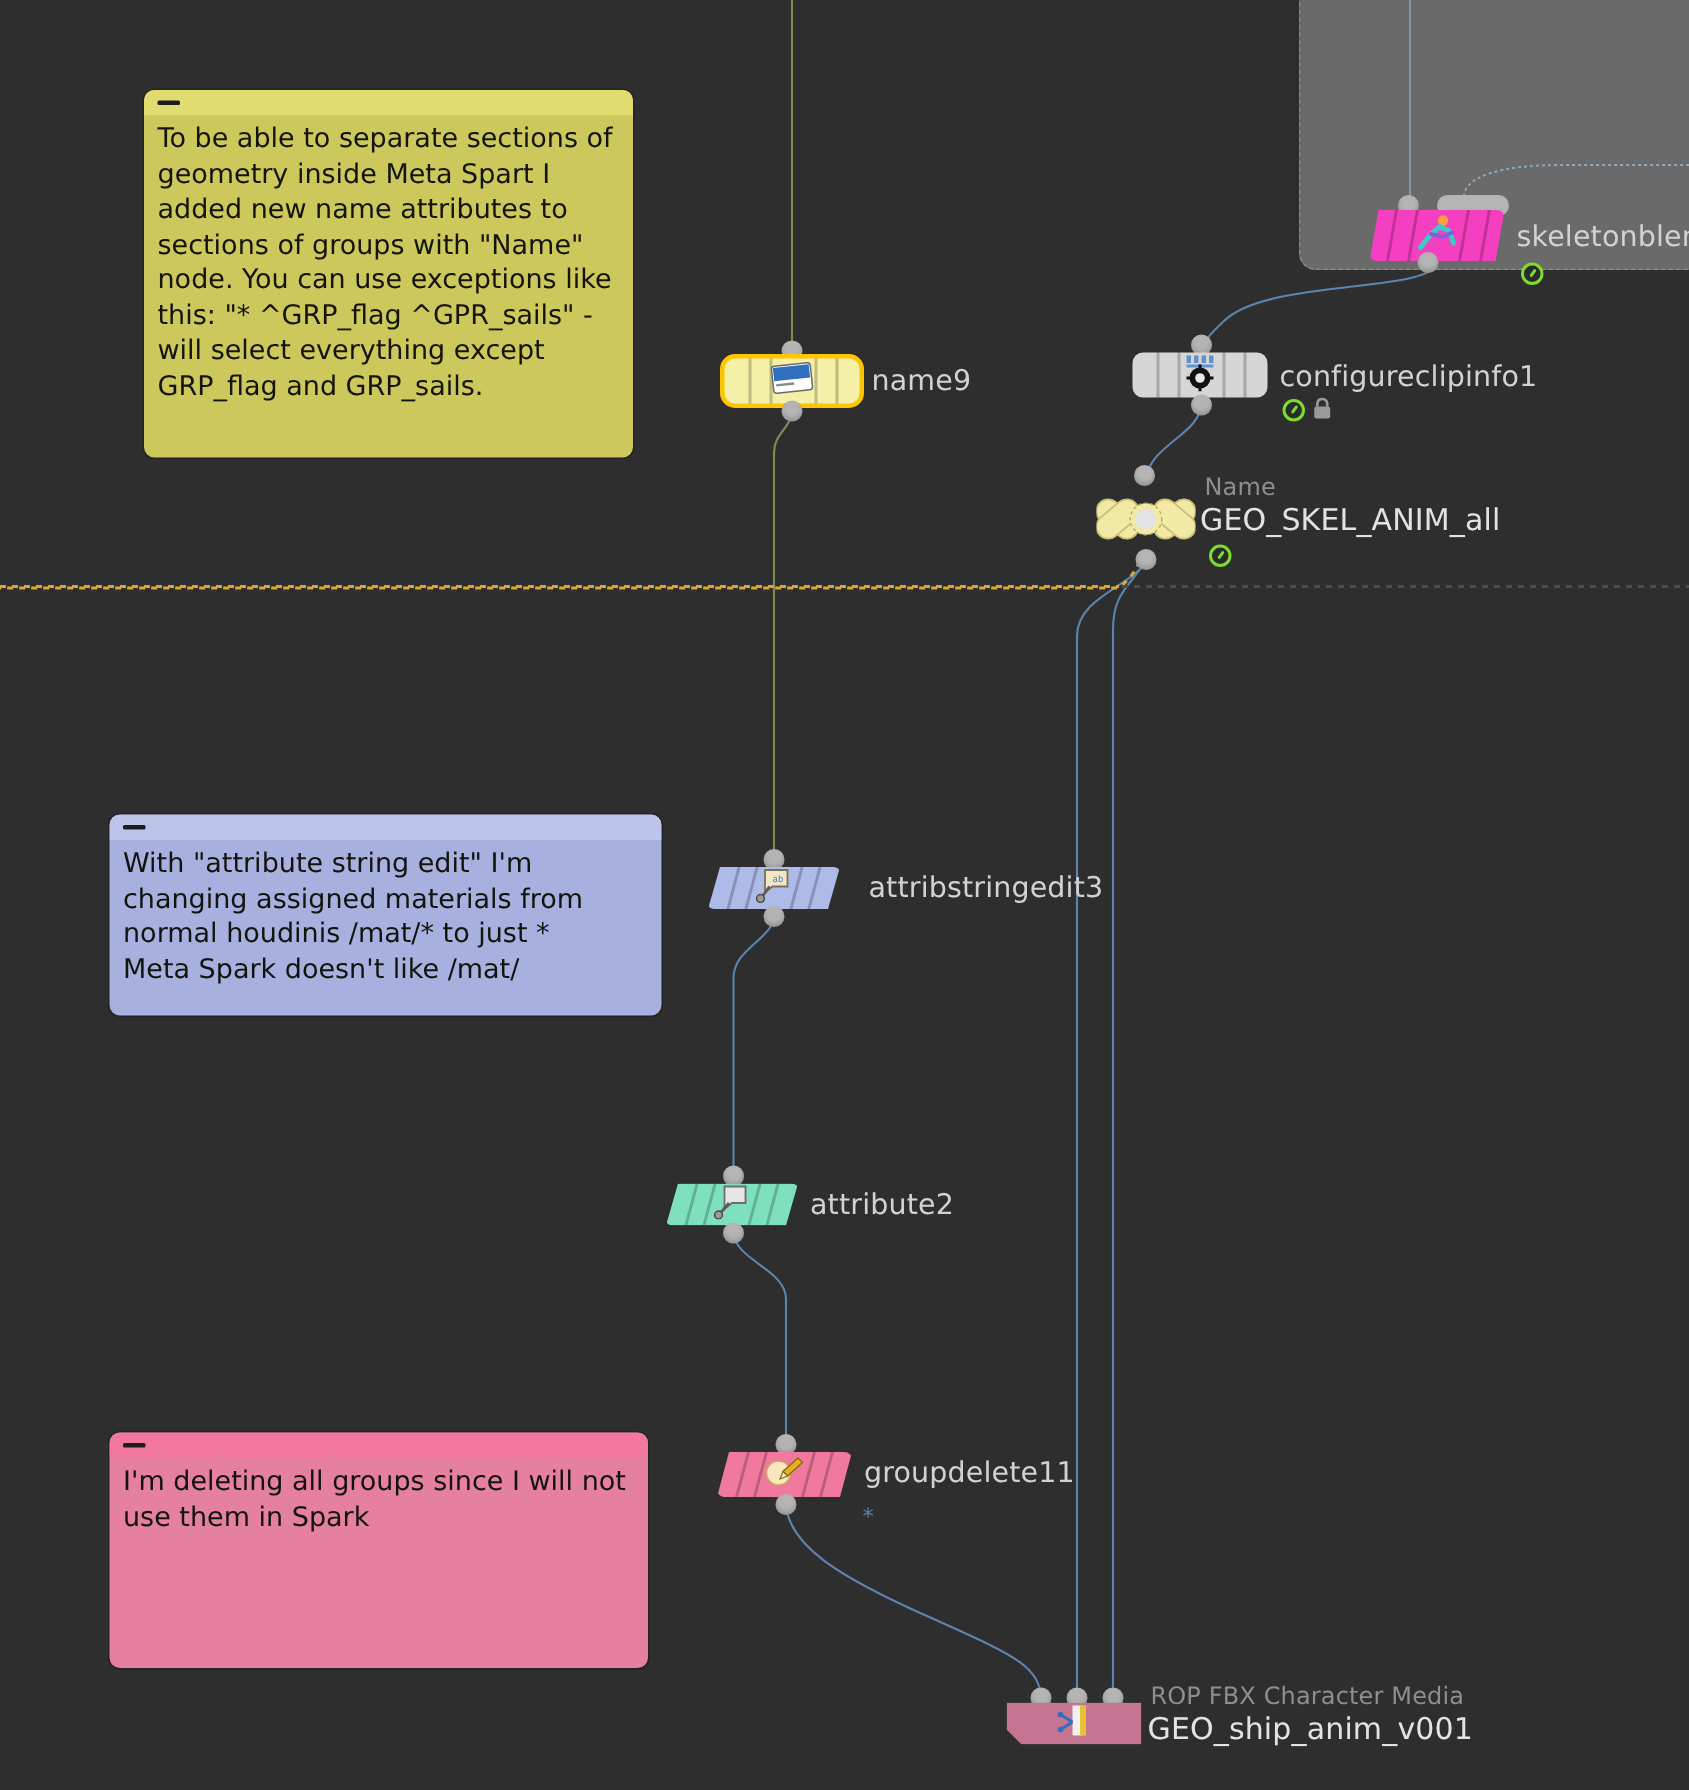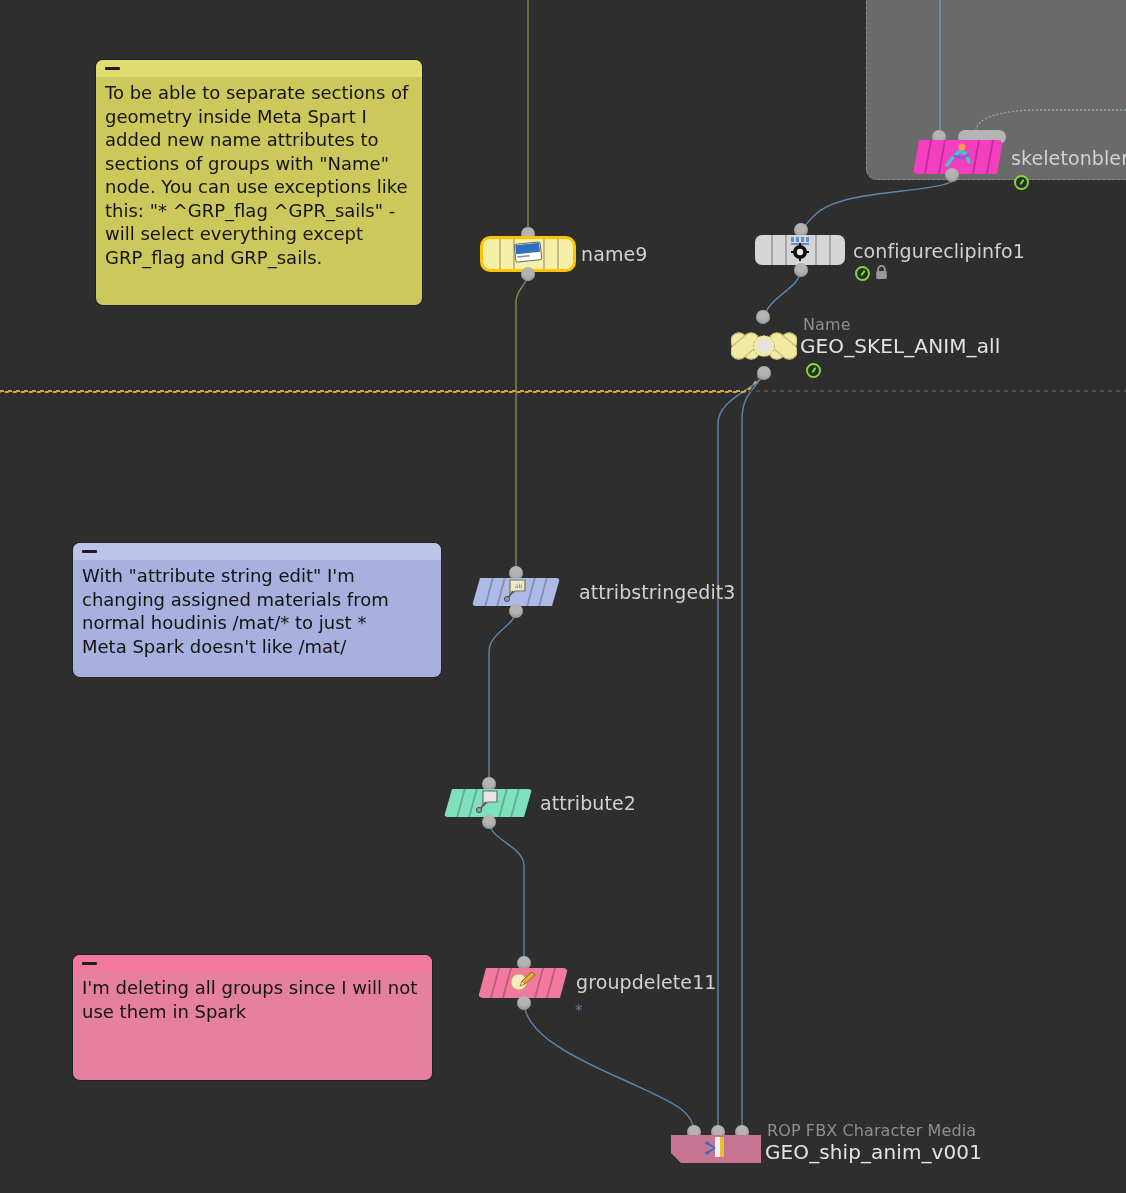--- a/index.html
+++ b/index.html
@@ -124,21 +124,21 @@
 
   <div class="note" style="left:73px;top:543px;width:368px;height:134px;background:#a7b0de;">
     <div class="bar" style="background:#bcc4ea;">
       <div class="minus"></div>
     </div>
     <div class="body">With "attribute string edit" I'm changing assigned materials from normal houdinis /mat/* to just *
 Meta Spark doesn't like /mat/</div>
   </div>
 
 
-  <div class="note" style="left:73px;top:955px;width:359px;height:125px;background:#e5809f;">
+  <div class="note" style="left:73px;top:955px;width:359px;height:157px;background:#e5809f;">
     <div class="bar" style="background:#f3789e;">
       <div class="minus"></div>
     </div>
     <div class="body">I'm deleting all groups since I will not use them in Spark</div>
   </div>
 
   <div class="node" style="left:913px;top:140px;">
     <div class="conn" style="left:19px;top:-10px;"></div>
     <div style="position:absolute;left:45px;top:-10px;width:48px;height:14px;border-radius:7px;background:#b4b4b4;"></div>
     <div class="nbody" style="width:90px;height:34px;background:#f53fc1;border-radius:5px;

